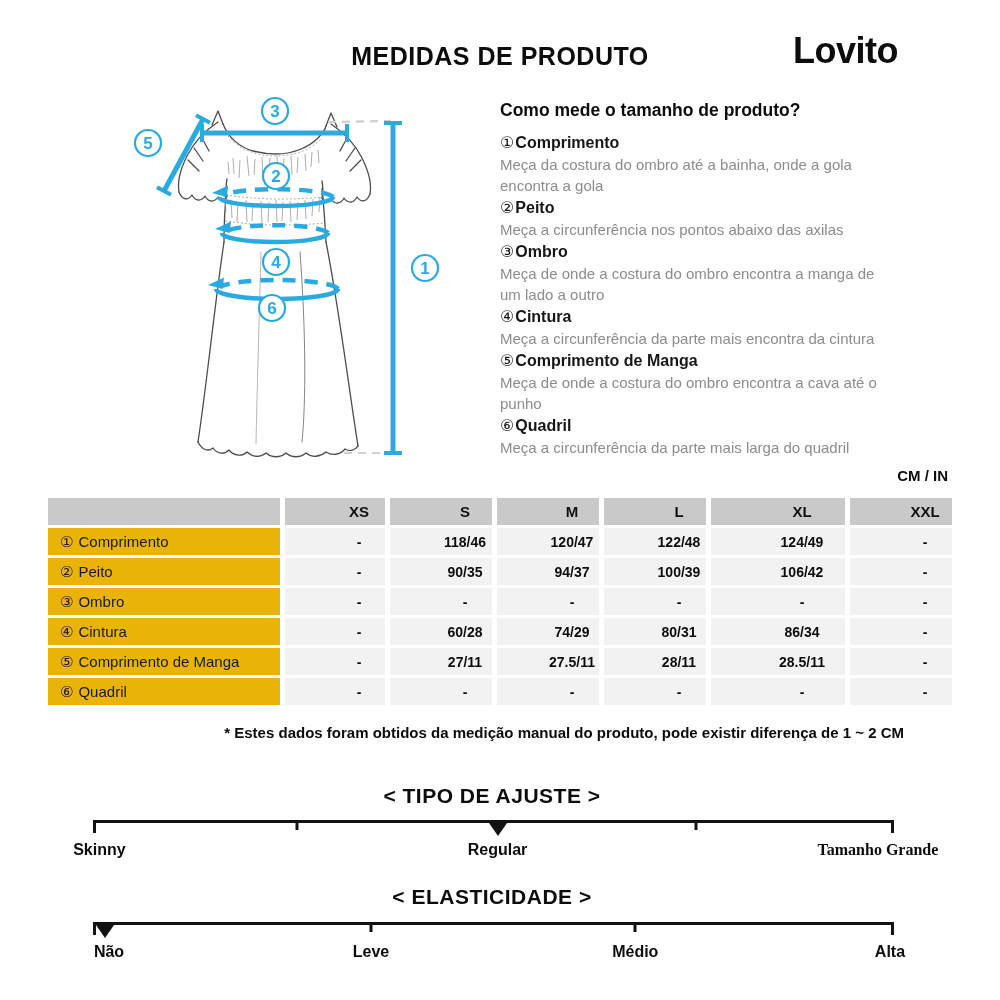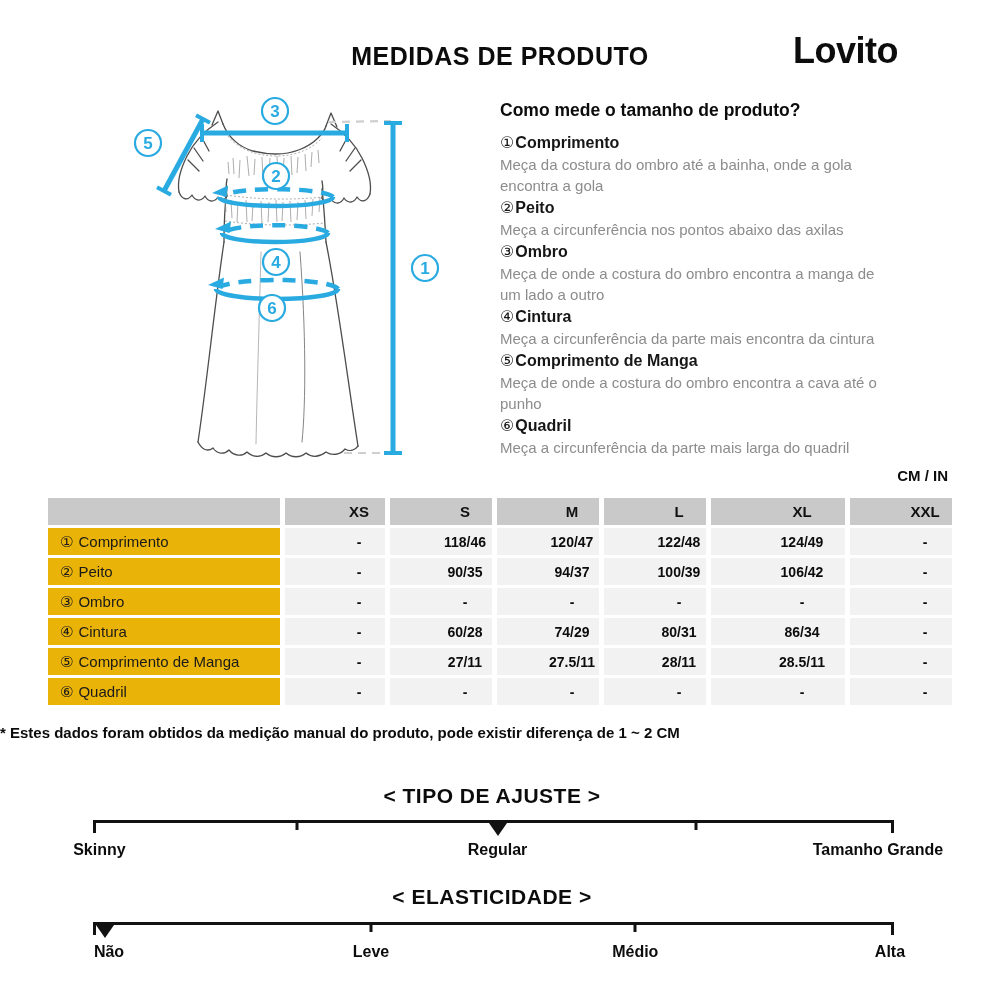--- a/index.html
+++ b/index.html
@@ -37,21 +37,21 @@
   }
   table.sizes th, table.sizes td { height:27px; vertical-align:middle;padding-left:48px; }
   table.sizes thead th { background:#c9c9c9; font-size:15px; font-weight:700; text-align:center; }
   table.sizes tbody th {
     background:#eab308; font-size:15px; font-weight:500; text-align:left;
     padding-left:12px; white-space:nowrap; color:#1a1a1a;
   }
   table.sizes tbody th .rnum { margin-right:5px; font-weight:400; }
   table.sizes td { background:#f2f2f2; text-align:center; font-size:14px; font-weight:700; color:#0c0c0c; }
   .footnote {
-    position:absolute; top:724px; left:0; width:904px; text-align:left;
+    position:absolute; top:724px; left:0; width:904px; text-align:right;
     font-size:15px; font-weight:700; color:#0c0c0c;
   }
   
   .scale-heading {
     position:absolute; left:0; width:984px; text-align:center;
     font-size:21px; font-weight:800; letter-spacing:.5px; color:#0c0c0c;
   }
   #fit-heading { top:784px; }
   #ela-heading { top:885px; }
   .scale { position:absolute; left:93px; width:801px; height:45px; }
@@ -65,21 +65,21 @@
     position:absolute; top:3px; width:0; height:0; transform:translateX(-50%);
     border-left:9px solid transparent; border-right:9px solid transparent;
     border-top:13px solid #121212;
   }
   .scale .lbl {
     position:absolute; top:21px; transform:translateX(-50%);
     font-size:16px; font-weight:700; white-space:nowrap; color:#0c0c0c;
   }
   
   #fit-scale .t1 { left:25.5%; } #fit-scale .t2 { left:75.3%; }
-  #fit-scale .lbl-0 { left:0.8%; } #fit-scale .lbl-1 { left:50.5%; } #fit-scale .lbl-2 { left:98%; }
+  #fit-scale .lbl-0 { left:0.8%; } #fit-scale .lbl-1 { left:50.5%; } #fit-scale .lbl-2 { left:98%;font-family:Liberation Serif, serif; }
   #ela-scale .t1 { left:34.7%; } #ela-scale .t2 { left:67.7%; }
   #ela-scale .lbl-0 { left:2%; } #ela-scale .lbl-1 { left:34.7%; }
   #ela-scale .lbl-2 { left:67.7%; } #ela-scale .lbl-3 { left:99.5%; }
 </style>
 </head>
 <body>
 
 <div class="page">
 
   <div class="title">MEDIDAS DE PRODUTO</div>

